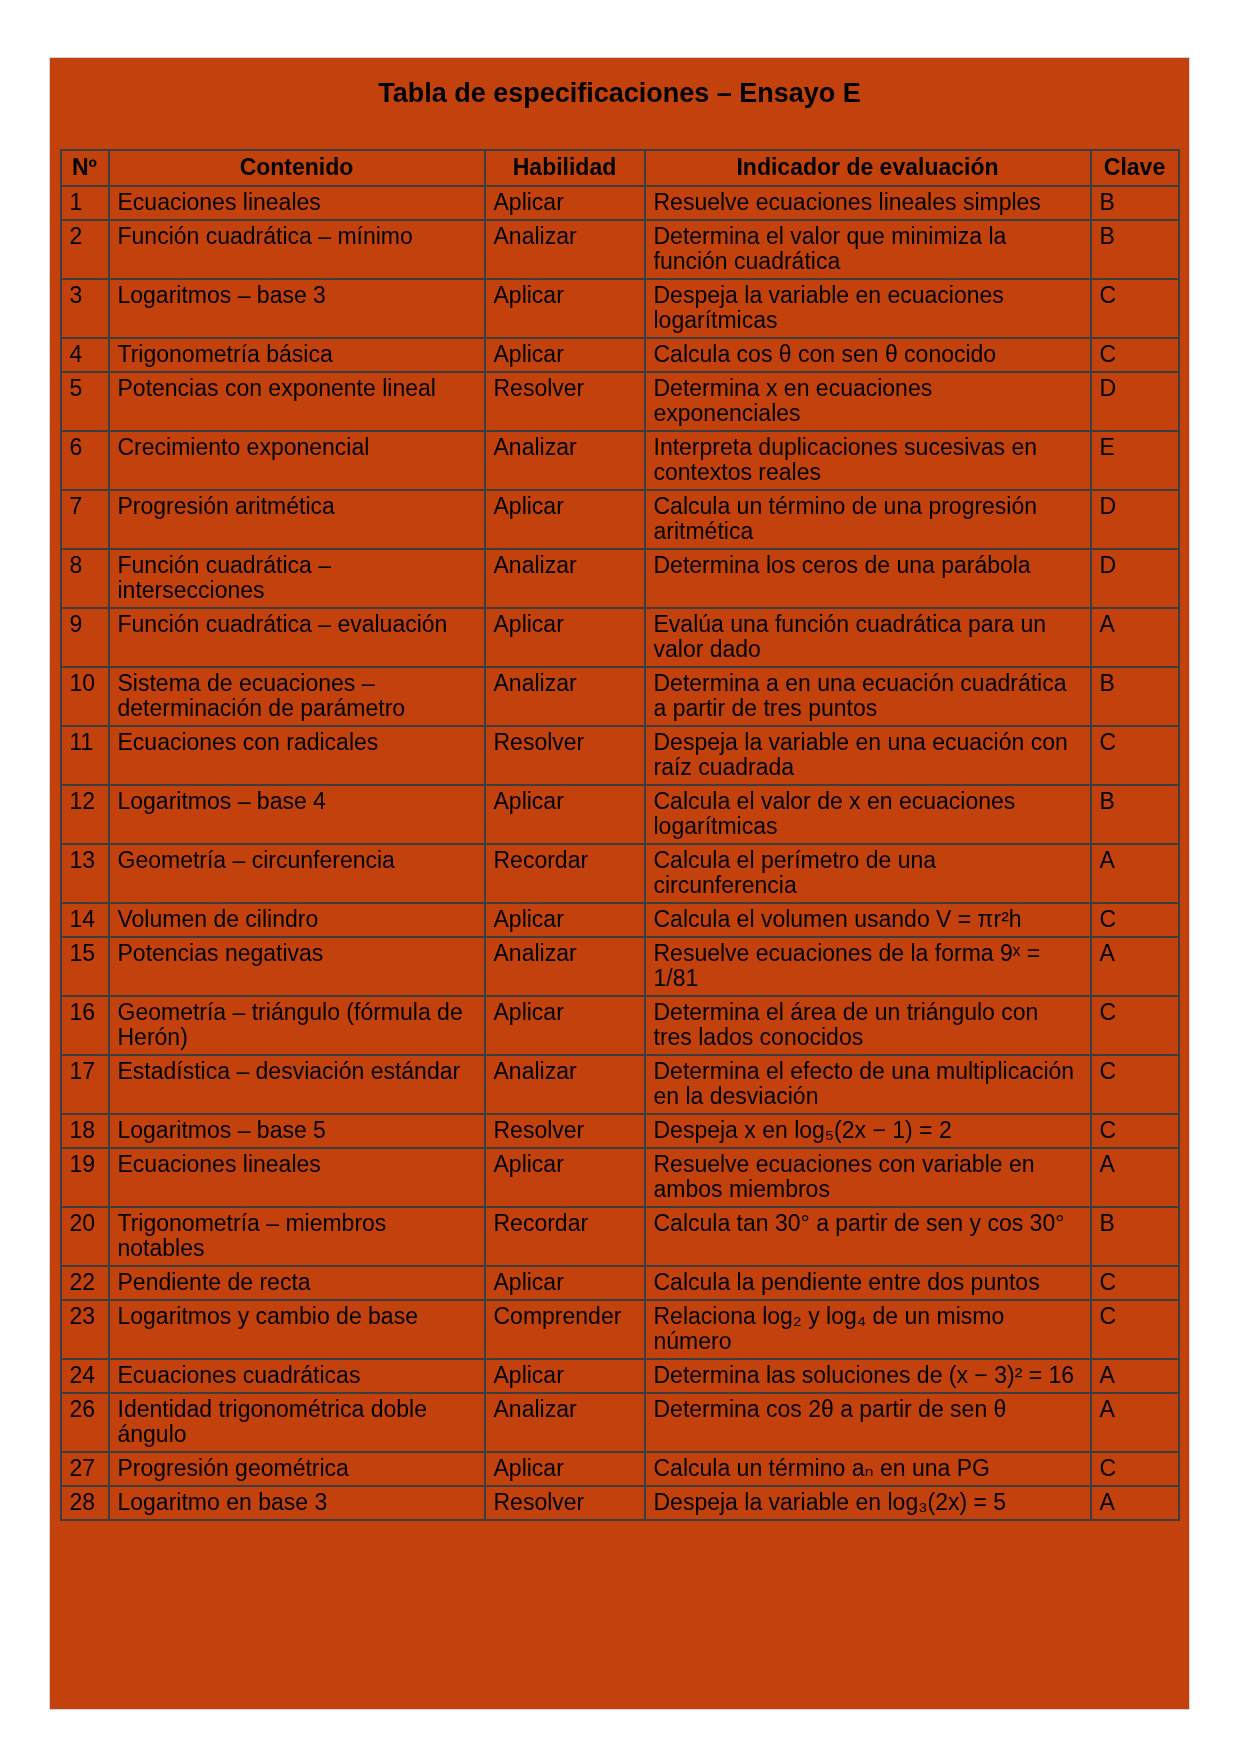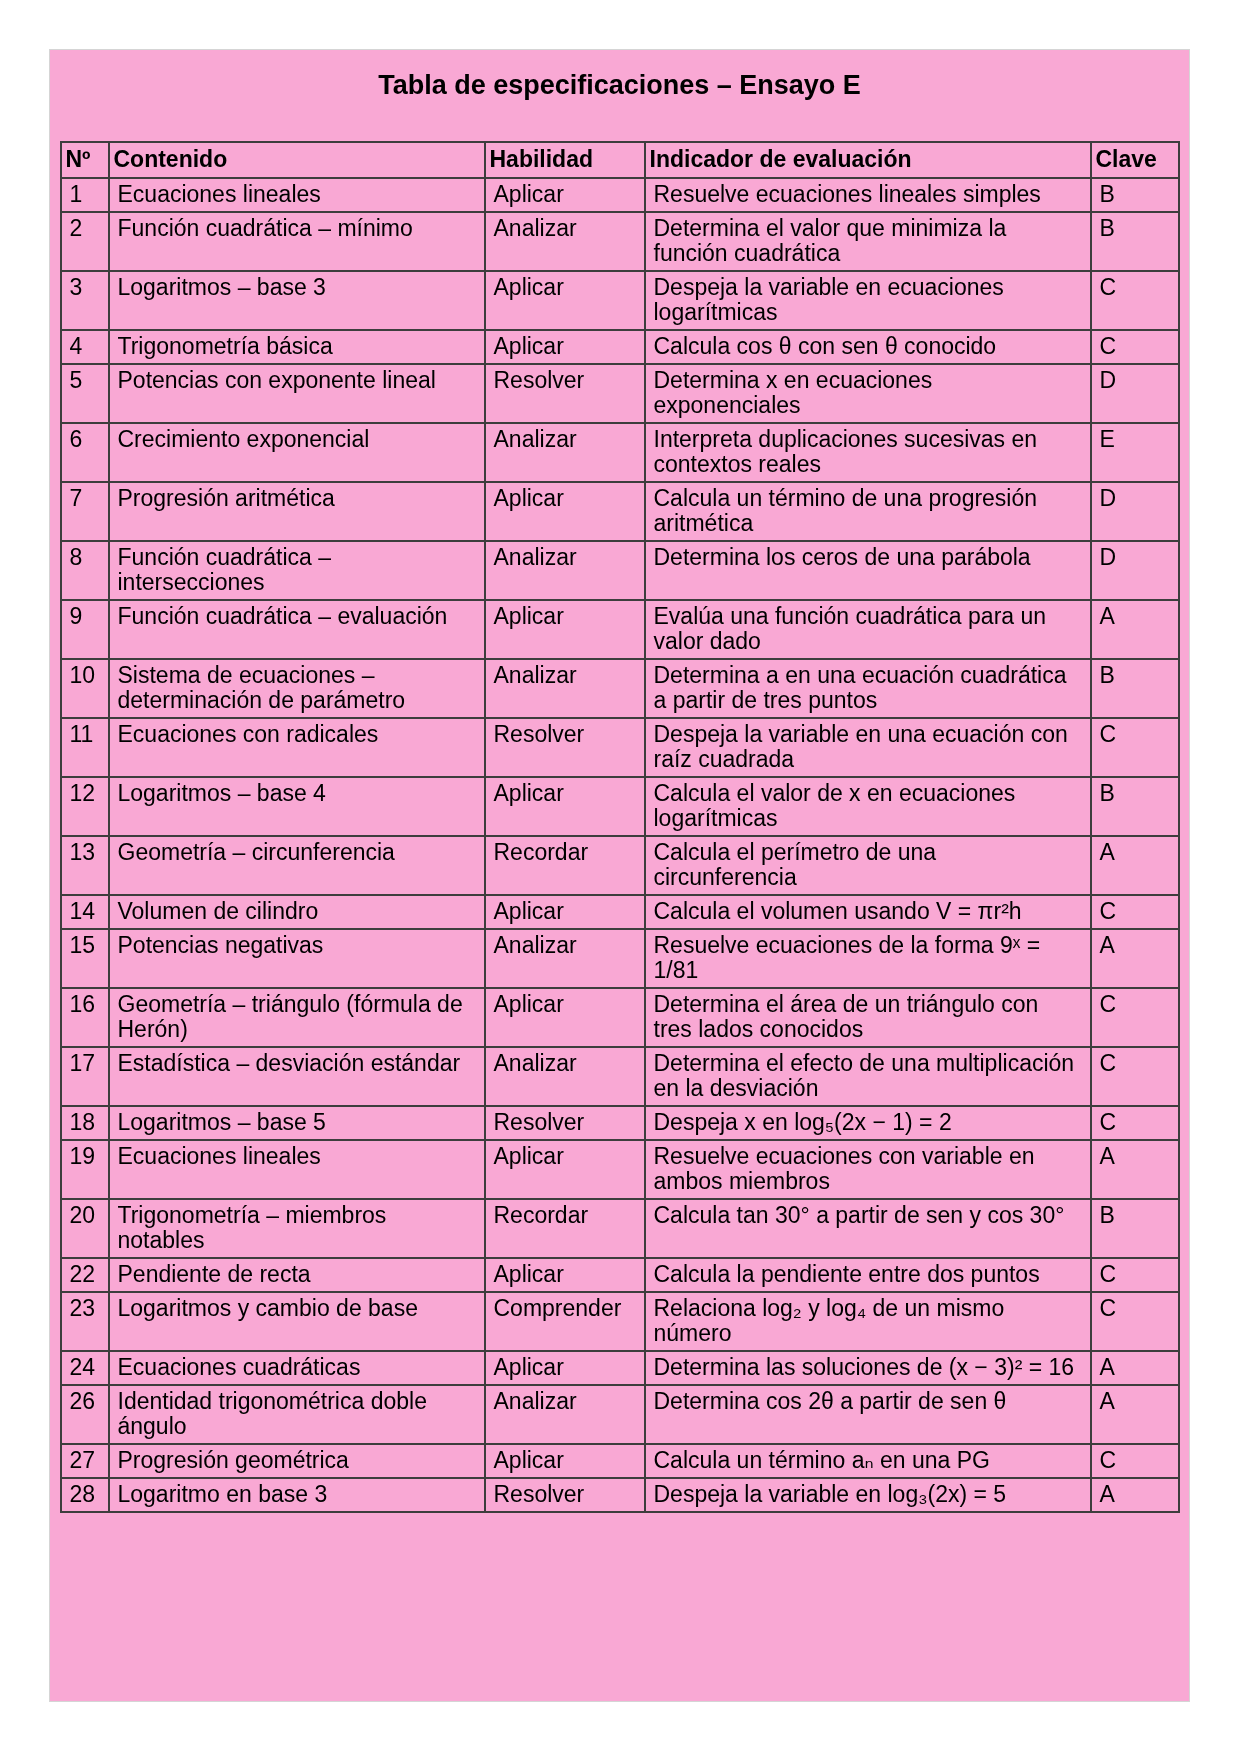--- a/index.html
+++ b/index.html
@@ -12,26 +12,26 @@
   .canvas {
     position: relative;
     width: 1241px;
     height: 1754px;
     background: #ffffff;
     overflow: hidden;
   }
   .page {
     position: absolute;
     left: 49px;
-    top: 49px;
+    top: 57px;
     width: 1141px;
     height: 1653px;
     box-sizing: border-box;
     border: 1px solid #d5d5d5;
-    background: #f9a8d4;
+    background: #c2410c;
   }
   .doc-title {
     margin: 20px 0 0 0;
     text-align: center;
     font-size: 27px;
     font-weight: bold;
     line-height: 30px;
   }
   table.spec {
     border-collapse: collapse;
@@ -45,21 +45,21 @@
     border: 2px solid #3d3d3d;
     font-size: 23px;
     line-height: 25px;
     padding: 3px 8px 4px 8px;
     vertical-align: top;
     text-align: left;
     word-wrap: break-word;
   }
   table.spec th {
     font-weight: bold;
-    text-align: left;
+    text-align: center;
     vertical-align: middle;
     padding: 4px 4px 5px 4px;
   }
   col.c-n        { width: 48px;  }
   col.c-cont     { width: 376px; }
   col.c-hab      { width: 160px; }
   col.c-ind      { width: 446px; }
   col.c-clave    { width: 88px;  }
 </style>
 </head>

